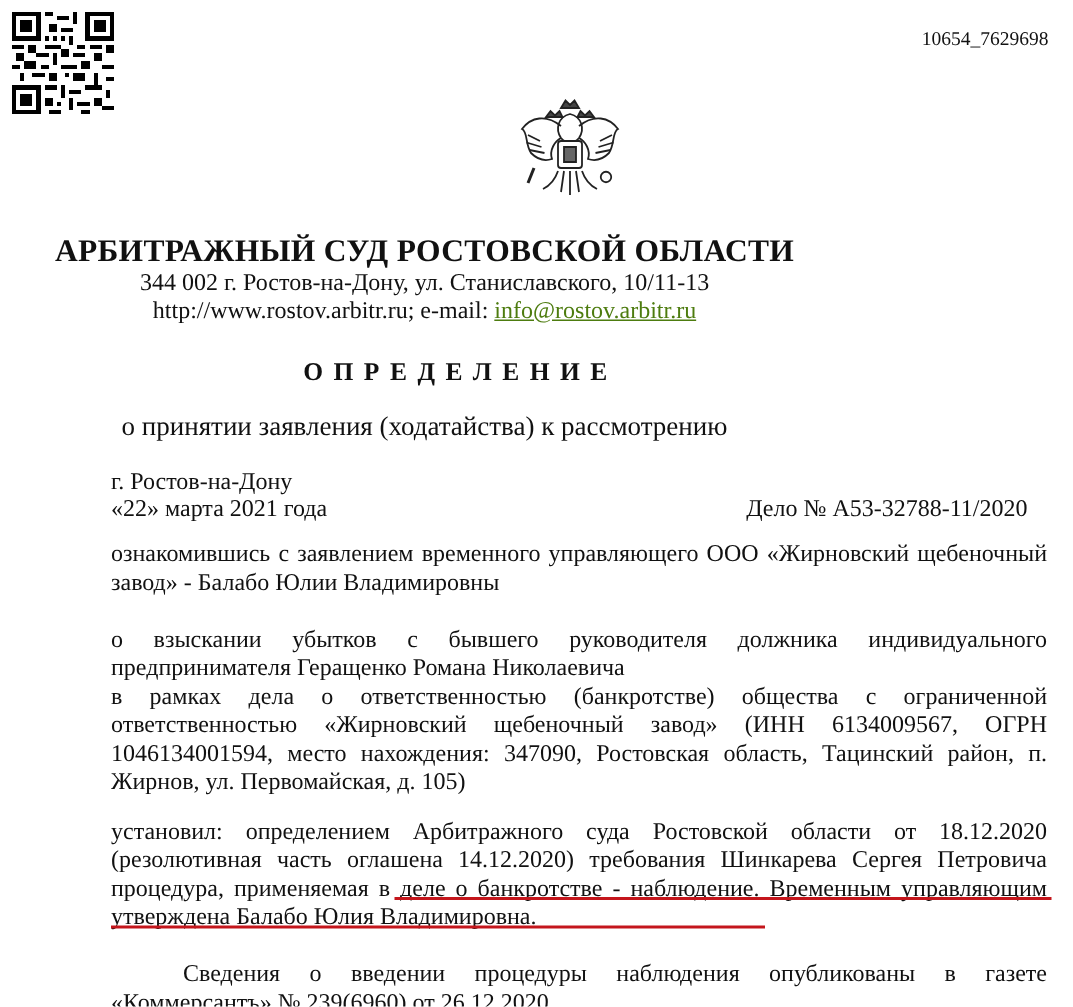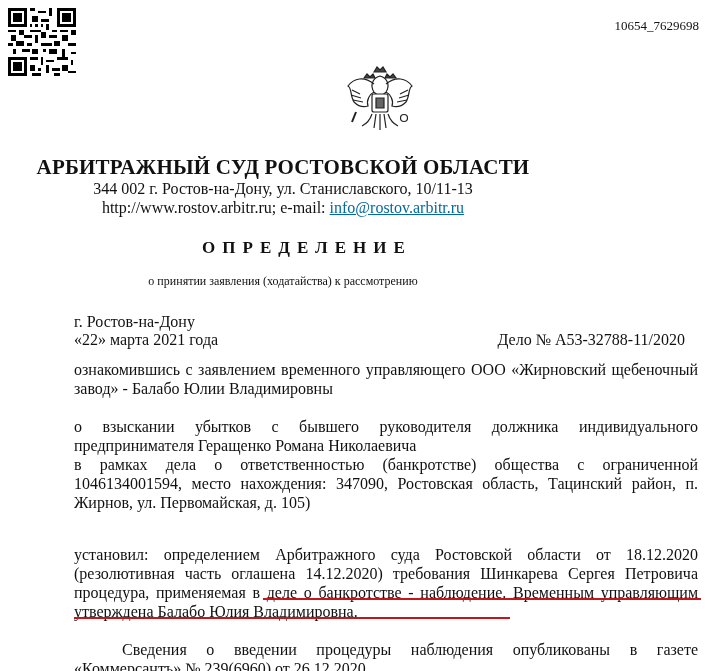--- a/index.html
+++ b/index.html
@@ -9,23 +9,23 @@
     color: #111111;
   }
   .abs { position: absolute; }
   .qr { left: 8px; top: 8px; width: 68px; height: 68px; }
   .docid { right: 16px; top: 18px; font-size: 13px; }
   .emblem { left: 344px; top: 62px; width: 72px; height: 76px; }
   .center { left: 0; width: 566px; text-align: center; }
   .court { top: 155px; font-size: 21px; font-weight: bold; letter-spacing: 0.2px; }
   .addr { top: 180px; font-size: 16px; }
   .web { top: 199px; font-size: 16px; }
-  .web a { color: #0369a1; text-decoration: underline; }
+  .web a { color: #4d7c0f; text-decoration: underline; }
   .title { top: 238px; font-size: 17px; font-weight: bold; letter-spacing: 7px; padding-left: 24px; }
-  .subtitle { top: 274px; font-size: 12px; }
+  .subtitle { top: 274px; font-size: 18px; }
   .line { left: 74px; font-size: 16px; white-space: nowrap; }
   .case { right: 30px; font-size: 16px; text-align: center; }
   .para { left: 74px; width: 624px; font-size: 16px; line-height: 19px; text-align: justify; }
   .para .indent { display: inline-block; width: 48px; }
   .just { text-align-last: justify; }
   .redline { position: absolute; height: 2px; background: #c4161c; }
 </style>
 </head>
 <body>
 
@@ -129,20 +129,21 @@
   <div>завод» - Балабо Юлии Владимировны</div>
 </div>
 
 <div class="abs para" style="top:417px;">
   <div class="just">о взыскании убытков с бывшего руководителя должника индивидуального</div>
   <div>предпринимателя Геращенко Романа Николаевича</div>
 </div>
 
 <div class="abs para" style="top:455px;">
   <div class="just">в рамках дела о ответственностью (банкротстве) общества с ограниченной</div>
+  <div class="just">ответственностью «Жирновский щебеночный завод» (ИНН 6134009567, ОГРН</div>
   <div class="just">1046134001594, место нахождения: 347090, Ростовская область, Тацинский район, п.</div>
   <div>Жирнов, ул. Первомайская, д. 105)</div>
 </div>
 
 <div class="abs para" style="top:545px;">
   <div class="just">установил: определением Арбитражного суда Ростовской области от 18.12.2020</div>
   <div class="just">(резолютивная часть оглашена 14.12.2020) требования Шинкарева Сергея Петровича</div>
   <div class="just">процедура, применяемая в деле о банкротстве - наблюдение. Временным управляющим</div>
   <div>утверждена Балабо Юлия Владимировна.</div>
 </div>

